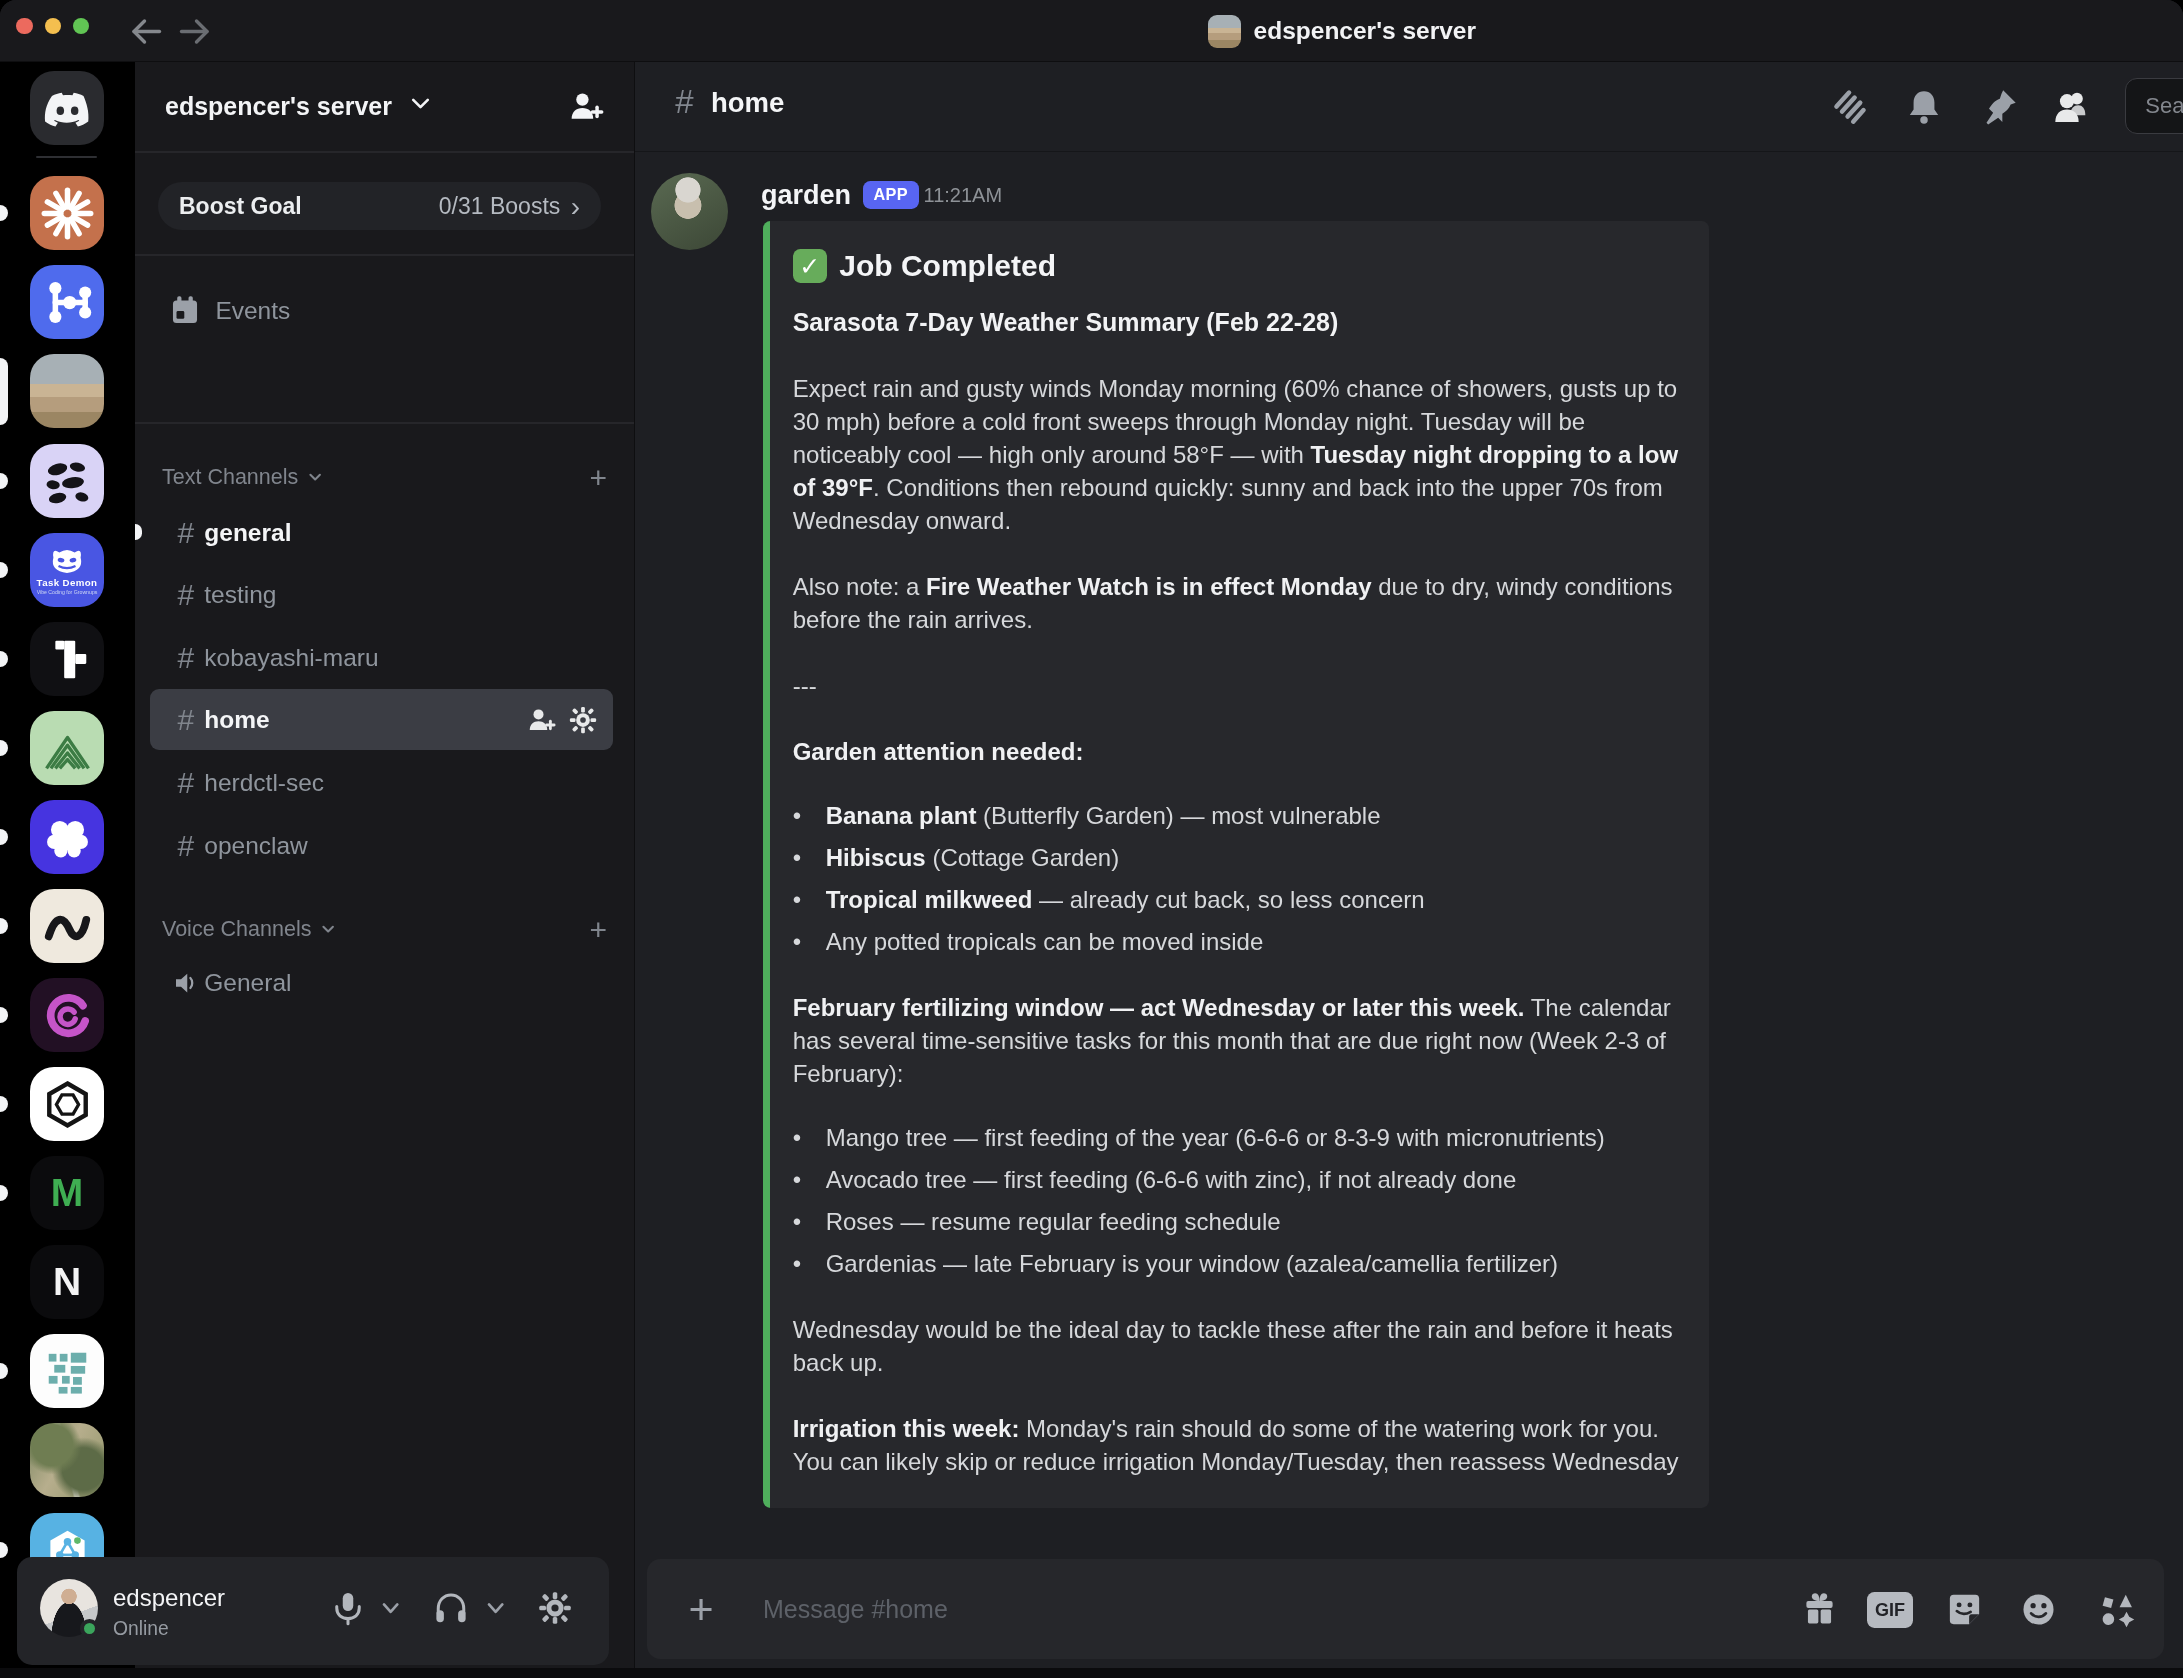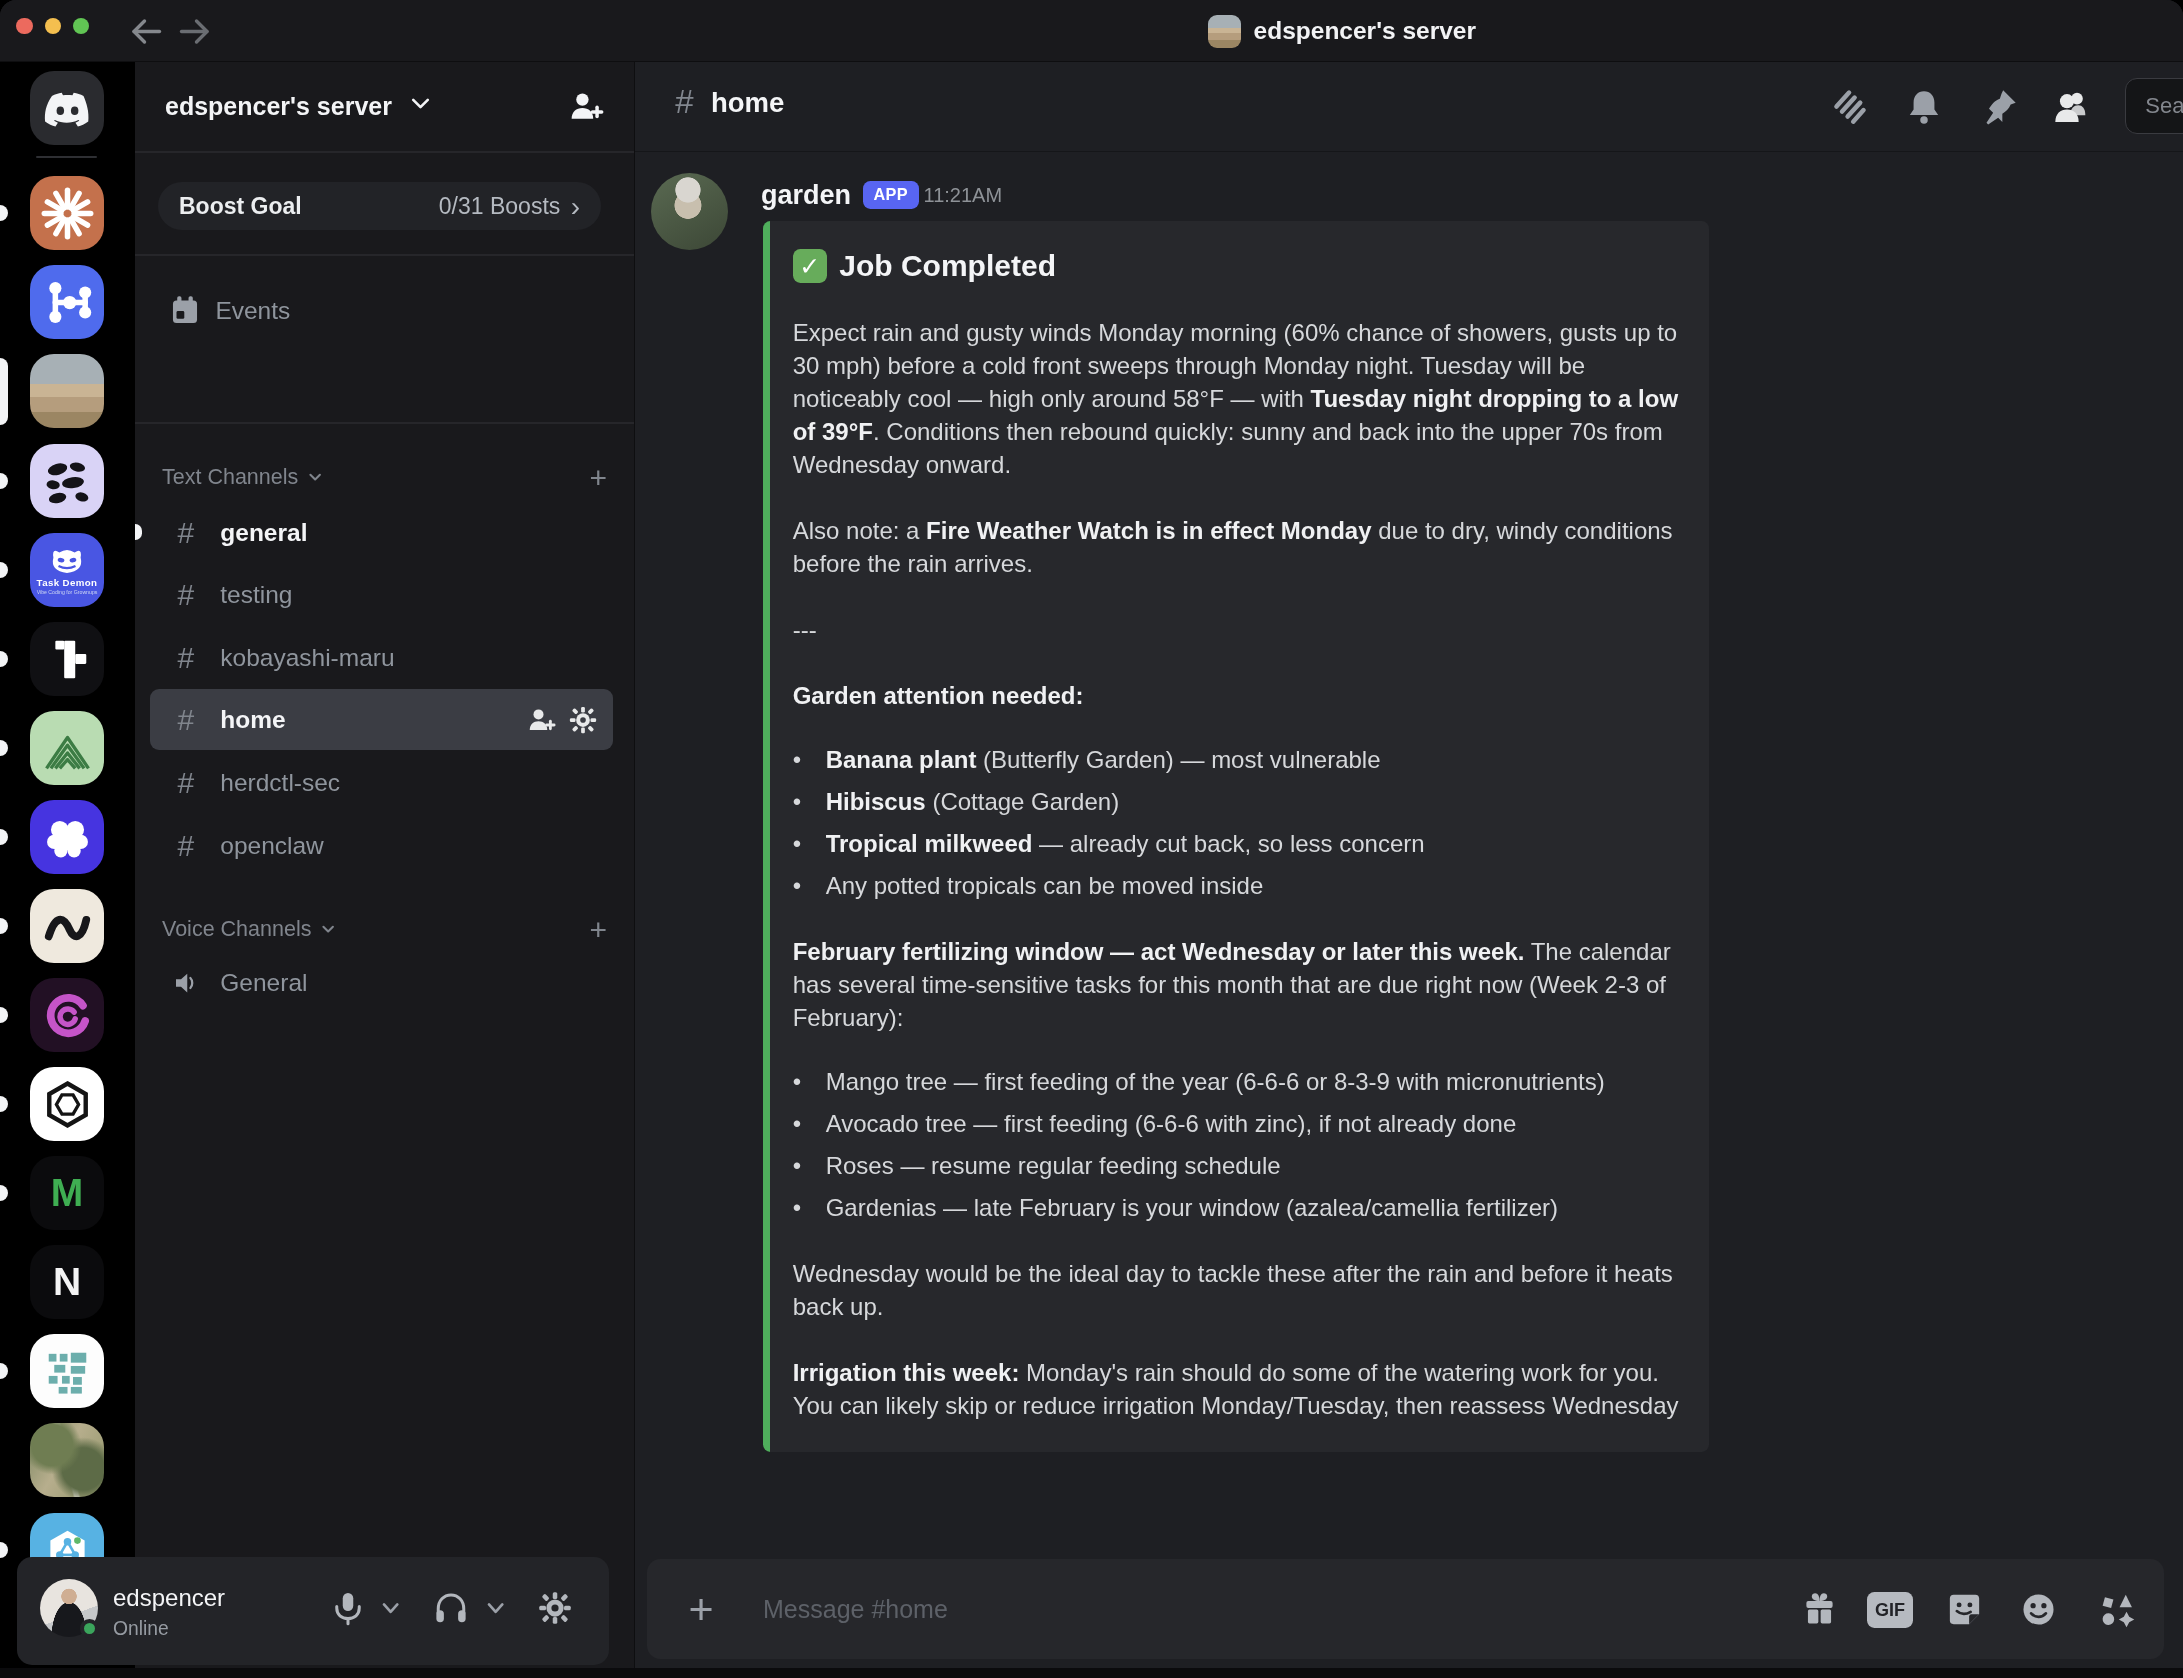--- a/index.html
+++ b/index.html
@@ -81,21 +81,21 @@
   .sb-row .ric { width:34px; height:34px; margin-left:18px; flex:none; }
   .sb-row .ric svg{ width:34px; height:34px; }
   .sb-row .lbl { margin-left:13.4px; color:#8f959d; font-size:24.5px; }
   .sb-cat { position:absolute; left:27px; width:445px; height:33px; display:flex;
     align-items:center; gap:9px; color:#80858d; font-size:21.5px; cursor:pointer; }
   .sb-cat svg{ width:16.3px; height:16.3px; }
   .sb-cat .plus { margin-left:auto; font-size:30px; font-weight:400; color:#80858d; }
   .ch-row { position:absolute; left:15px; width:463px; height:61px; border-radius:9px;
     display:flex; align-items:center; cursor:pointer; }
   .ch-row .hash { margin-left:19.3px; width:33px; color:#80858d; font-size:30px; text-align:center; flex:none;}
-  .ch-row .lbl { margin-left:18px; color:#8f959d; font-size:24.5px; }
+  .ch-row .lbl { margin-left:2px; color:#8f959d; font-size:24.5px; }
   .ch-row.unread .lbl, .ch-row.active .lbl { color:#f4f5f7; font-weight:700; }
   .ch-row.active { background:#3b3d44; }
   .ch-row .acticons { margin-left:auto; margin-right:15px; display:flex; gap:12px; }
   .ch-row .acticons svg { width:30px; height:30px; }
   .ch-unread { position:absolute; left:0px; width:6.7px; height:16.3px; background:#f3f4f6;
     border-radius:0 6.7px 6.7px 0; }
 
   
   .user-panel { position:absolute; left:17px; top:1557px; width:592px; height:108px;
     background:#232428; border-radius:15px; z-index:7; }
@@ -567,20 +567,21 @@
       <span class="msg-time">11:21AM</span>
     </div>
 
     <div class="embed">
       <div class="embed-bar"></div>
       <div class="embed-body">
         <div class="e-head">
           <span class="e-check">✓</span>
           <span class="e-headtxt">Job Completed</span>
         </div>
+        <div class="e-title">Sarasota 7-Day Weather Summary (Feb 22-28)</div>
         <div class="e-desc" id="embed-desc">
             <div class="md-p"><span>Expect rain and gusty winds Monday morning (60% chance of showers, gusts up to 30 mph) before a cold front sweeps through Monday night. Tuesday will be noticeably cool — high only around 58°F — with </span><span class="b">Tuesday night dropping to a low of 39°F</span><span>. Conditions then rebound quickly: sunny and back into the upper 70s from Wednesday onward.</span></div>
             <div class="md-p"><span>Also note: a </span><span class="b">Fire Weather Watch is in effect Monday</span><span> due to dry, windy conditions before the rain arrives.</span></div>
             <div class="md-p"><span>---</span></div>
             <div class="md-p"><span class="b">Garden attention needed:</span></div>
             <div class="md-ul">
               <div class="md-li">
                 <span class="bullet">•</span>
                 <span><span class="b">Banana plant</span><span> (Butterfly Garden) — most vulnerable</span></span>
               </div>

